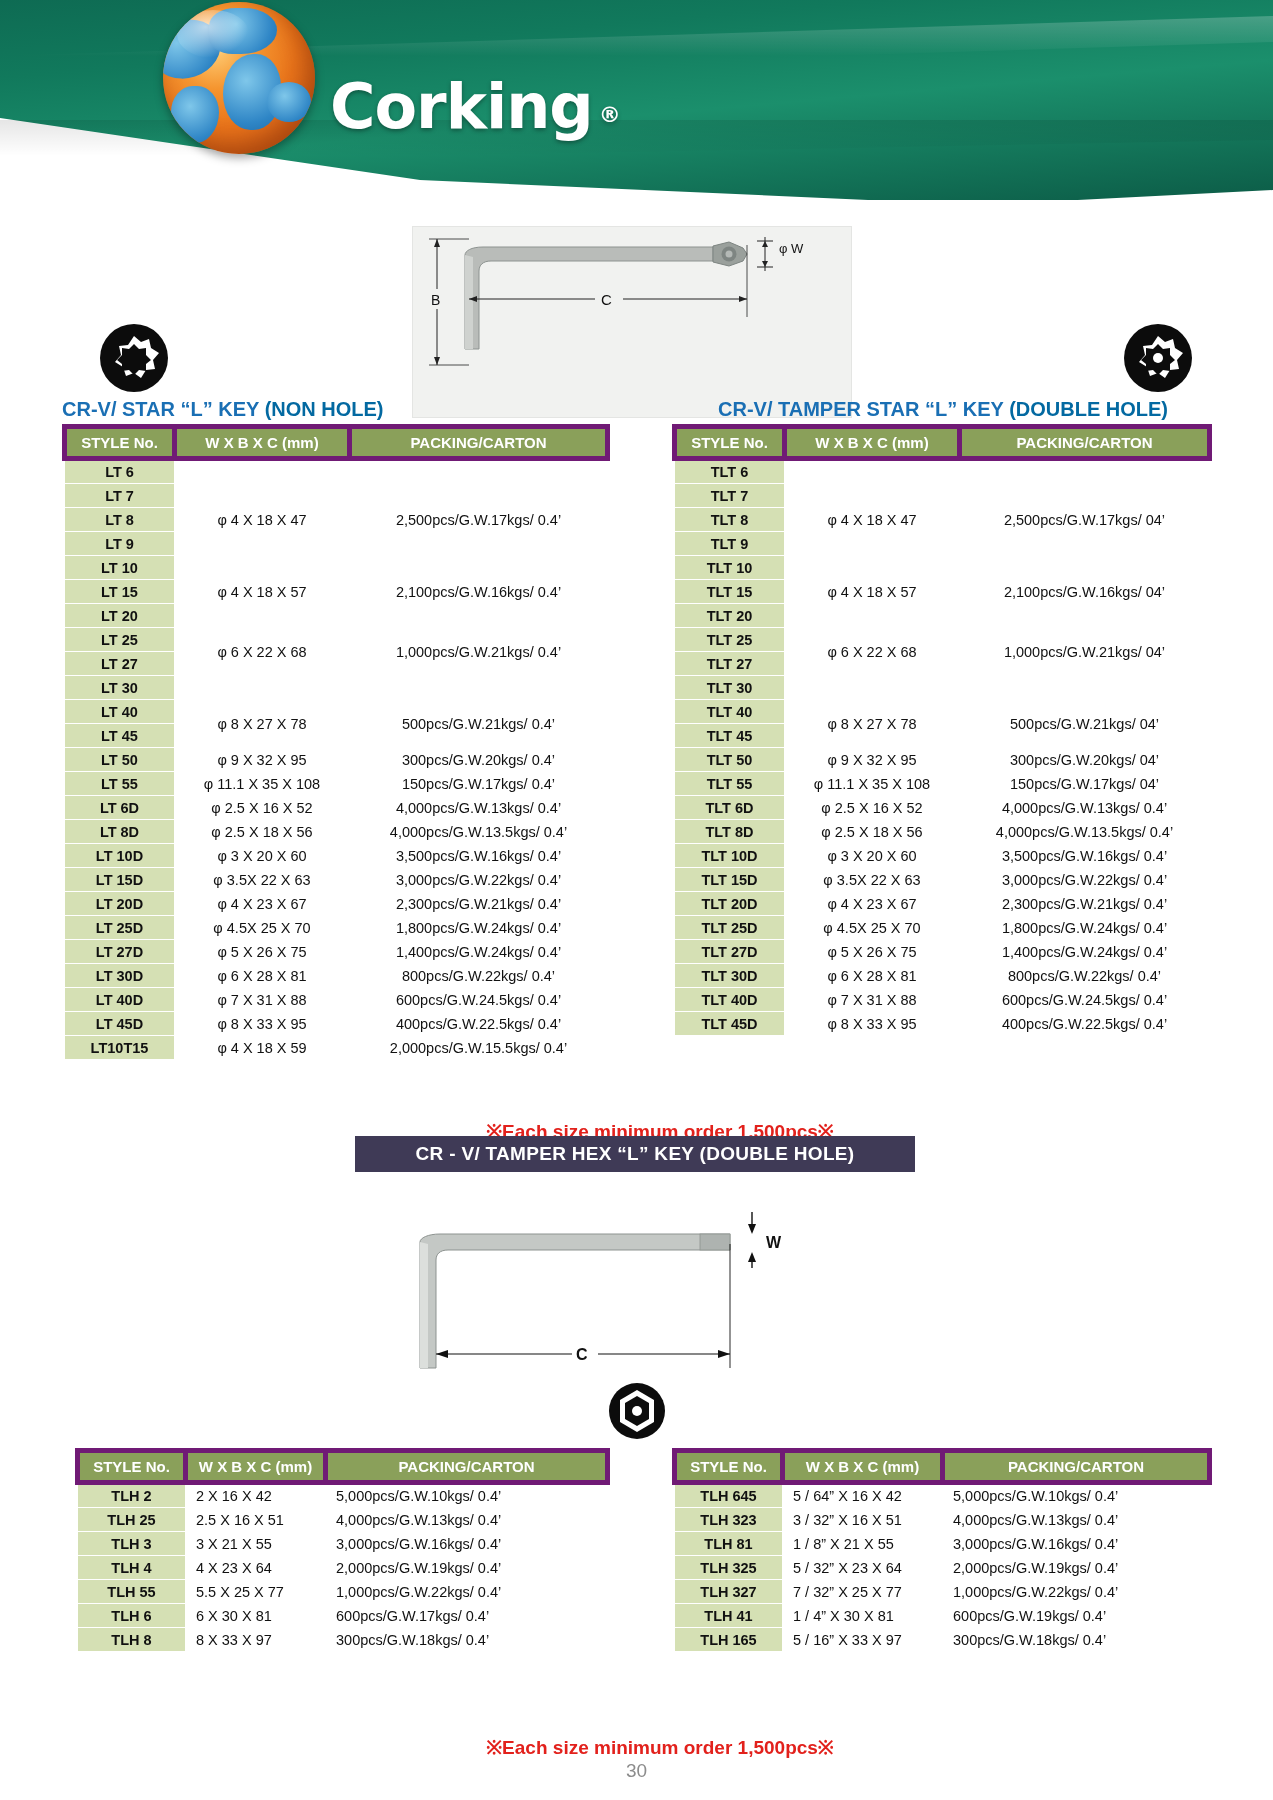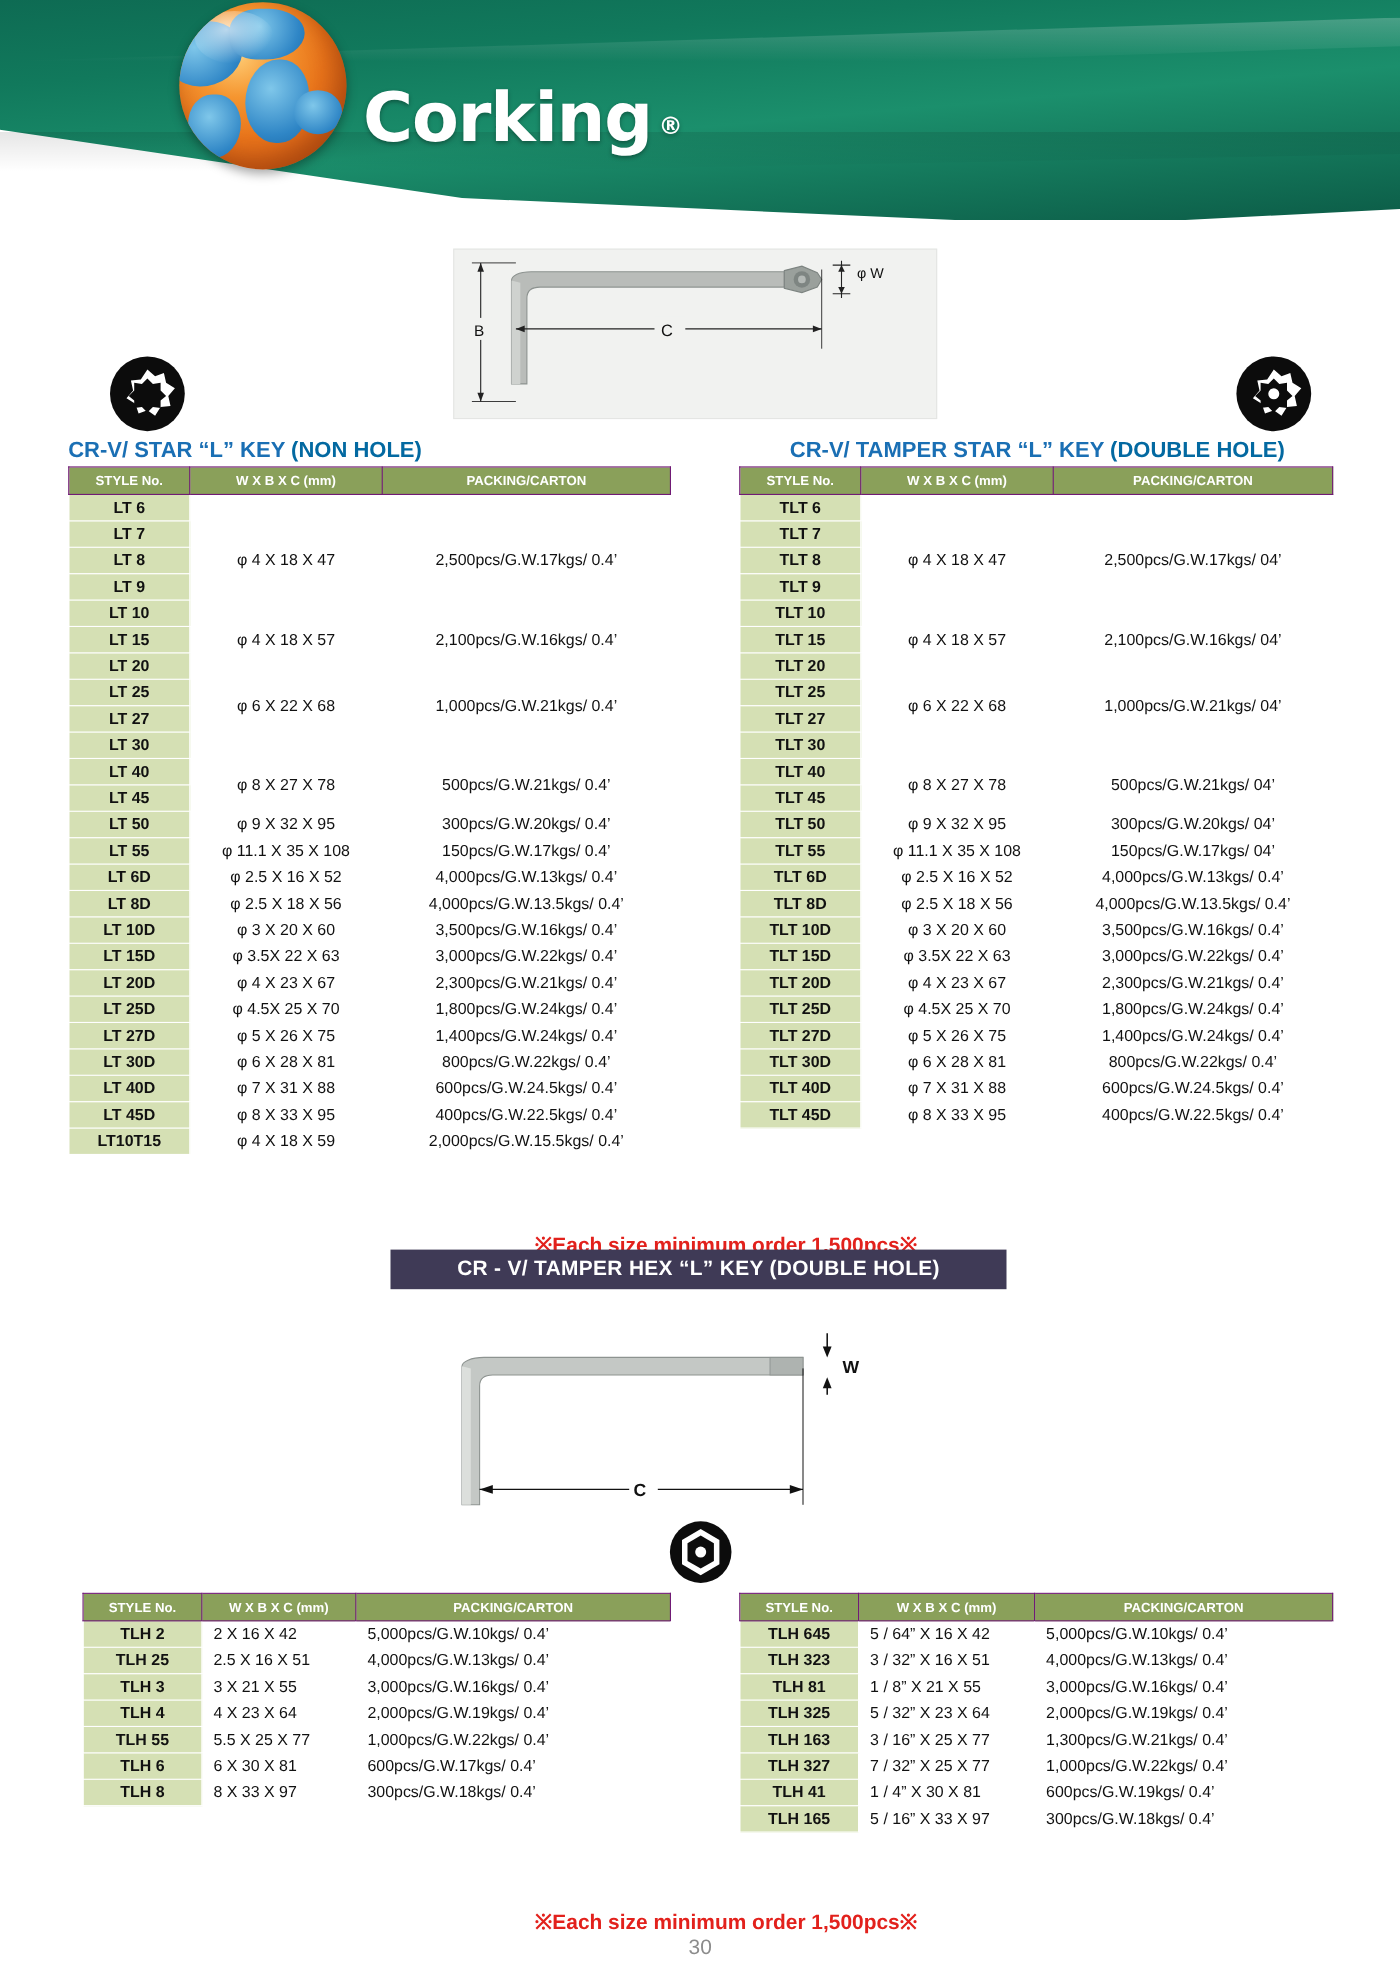--- a/index.html
+++ b/index.html
@@ -61,21 +61,21 @@
   .brand {
     position:absolute; left:330px; top:70px;
     color:#ffffff; font-size:62px; font-weight:bold; letter-spacing:-1px;
     font-family:"DejaVu Sans", sans-serif;
     text-shadow: 0 2px 4px rgba(0,0,0,.35);
   }
   .brand .reg { font-size:22px; vertical-align: 6px; margin-left:6px; }
 
   
   .diagram1 {
-    position:absolute; left:412px; top:226px; width:440px; height:155px;
+    position:absolute; left:412px; top:226px; width:440px; height:192px;
     background:#f1f2f0; border:1px solid #e4e5e3;
   }
   .torx-icon {
     position:absolute; width:72px; height:72px;
   }
   .torx-left { left:98px; top:322px; }
   .torx-right { left:1122px; top:322px; }
 
   
   .sec-title {
@@ -89,22 +89,22 @@
 
   
   table.spec {
     position:absolute; border-collapse:collapse; font-size:14.5px;
     font-family:"Liberation Sans", sans-serif;
   }
   table.spec th {
     background:#8aa05a;
     color:#ffffff;
     font-weight:bold;
-    font-size:12px;
-    border:1px solid #701a75;
+    font-size:15px;
+    border:5px solid #701a75;
     padding:5px 4px;
     text-align:center;
     white-space:nowrap;
   }
   table.spec td {
     border:1px solid #ffffff;
     padding:3px 6px;
     text-align:center;
     background:#d5e0b4;
     color:#111111;
@@ -581,25 +581,20 @@
         <td class="style">TLH 81</td>
         <td class="dim" style="text-align: left; padding-left: 10px;">1 / 8” X 21 X 55</td>
         <td class="pack" style="text-align: left; padding-left: 10px;">3,000pcs/G.W.16kgs/ 0.4’</td>
       </tr>
       <tr>
         <td class="style">TLH 325</td>
         <td class="dim" style="text-align: left; padding-left: 10px;">5 / 32” X 23 X 64</td>
         <td class="pack" style="text-align: left; padding-left: 10px;">2,000pcs/G.W.19kgs/ 0.4’</td>
       </tr>
       <tr>
-        <td class="style">TLH 163</td>
-        <td class="dim" style="text-align: left; padding-left: 10px;">3 / 16” X 25 X 77</td>
-        <td class="pack" style="text-align: left; padding-left: 10px;">1,300pcs/G.W.21kgs/ 0.4’</td>
-      </tr>
-      <tr>
         <td class="style">TLH 327</td>
         <td class="dim" style="text-align: left; padding-left: 10px;">7 / 32” X 25 X 77</td>
         <td class="pack" style="text-align: left; padding-left: 10px;">1,000pcs/G.W.22kgs/ 0.4’</td>
       </tr>
       <tr>
         <td class="style">TLH 41</td>
         <td class="dim" style="text-align: left; padding-left: 10px;">1 / 4” X 30 X 81</td>
         <td class="pack" style="text-align: left; padding-left: 10px;">600pcs/G.W.19kgs/ 0.4’</td>
       </tr>
       <tr>

